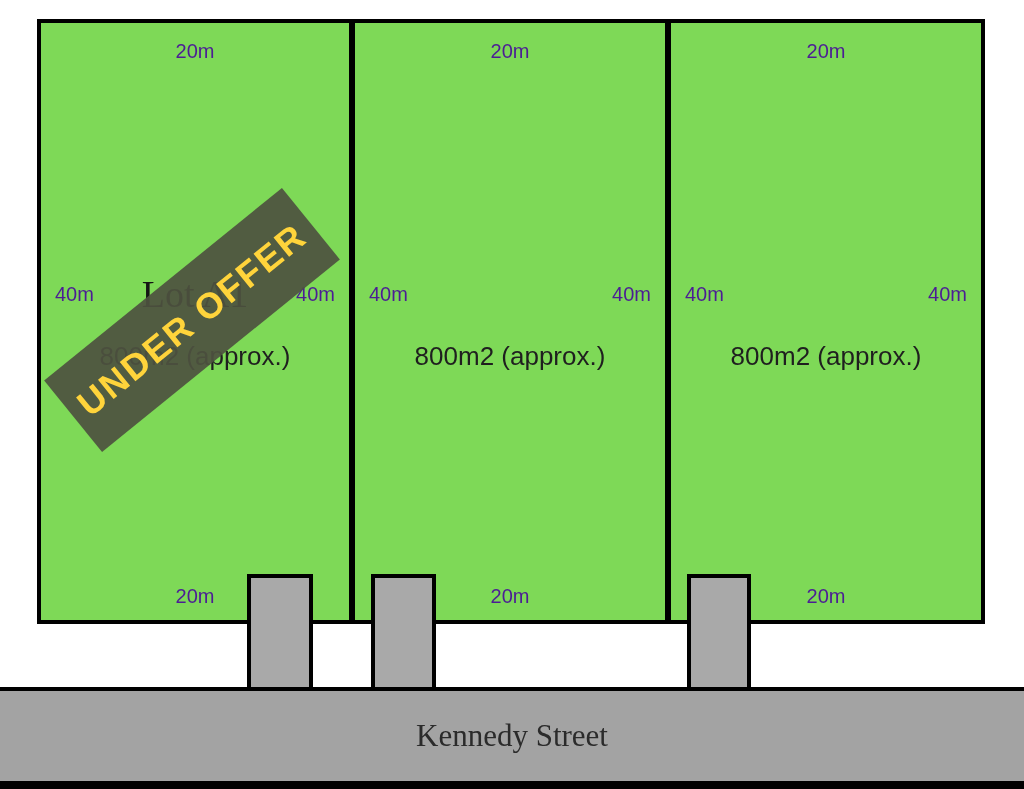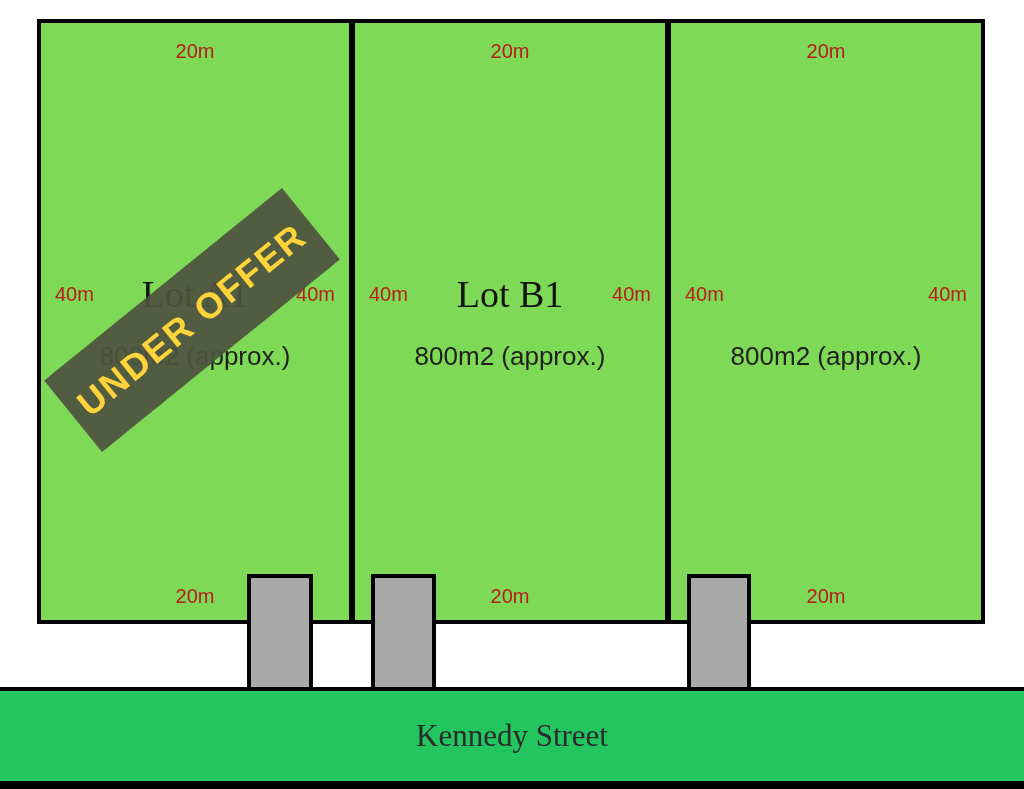--- a/index.html
+++ b/index.html
@@ -16,21 +16,21 @@
     background:#7ED957;
     border:4px solid #000000;
     box-sizing:border-box;
     z-index:1;
   }
   .lot-a{left:37px;width:316px;}
   .lot-b{left:351px;width:318px;}
   .lot-c{left:667px;width:318px;}
   .dim{
     position:absolute;
-    color:#b91c1c;
+    color:#4c1d95;
     font-size:20px;line-height:20px;
     font-family:"Liberation Sans", sans-serif;
   }
   .dim-top{top:18px;left:0;right:0;text-align:center;}
   .dim-bottom{bottom:14px;left:0;right:0;text-align:center;}
   .dim-left{top:261px;left:14px;}
   .dim-right{top:261px;right:14px;}
   .lot-title{
     position:absolute;
     top:251px;left:0;right:0;
@@ -54,21 +54,21 @@
     box-sizing:border-box;
     z-index:3;
   }
   .driveway-1{left:247px;width:66px;}
   .driveway-2{left:371px;width:65px;}
   .driveway-3{left:687px;width:64px;}
   .street{
     position:absolute;
     left:0;top:687px;
     width:1024px;height:102px;
-    background:#22c55e;
+    background:#a3a3a3;
     border-top:4px solid #000000;
     border-bottom:8px solid #000000;
     box-sizing:border-box;
     display:flex;align-items:center;justify-content:center;
     z-index:2;
   }
   .street-name{
     font-family:"Liberation Serif","DejaVu Serif",serif;
     font-size:31px;
     color:#2b2b2b;
@@ -102,21 +102,20 @@
     <div class="dim dim-right">40m</div>
     <div class="lot-title">Lot A1</div>
     <div class="lot-area">800m2 (approx.)</div>
     <div class="dim dim-bottom">20m</div>
   </div>
 
   <div class="lot lot-b">
     <div class="dim dim-top">20m</div>
     <div class="dim dim-left">40m</div>
     <div class="dim dim-right">40m</div>
-    <div class="lot-title">Lot B1</div>
     <div class="lot-area">800m2 (approx.)</div>
     <div class="dim dim-bottom">20m</div>
   </div>
 
   <div class="lot lot-c">
     <div class="dim dim-top">20m</div>
     <div class="dim dim-left">40m</div>
     <div class="dim dim-right">40m</div>
     <div class="lot-area">800m2 (approx.)</div>
     <div class="dim dim-bottom">20m</div>

